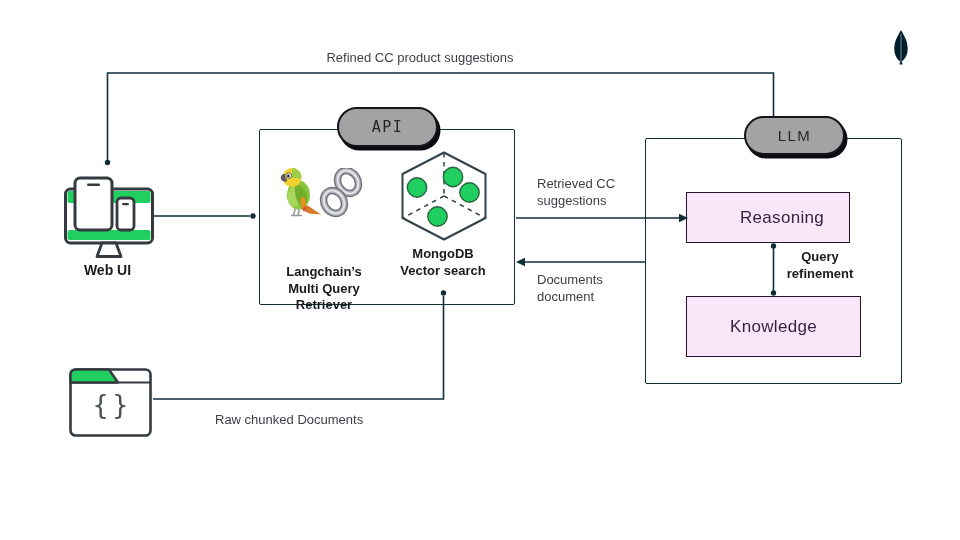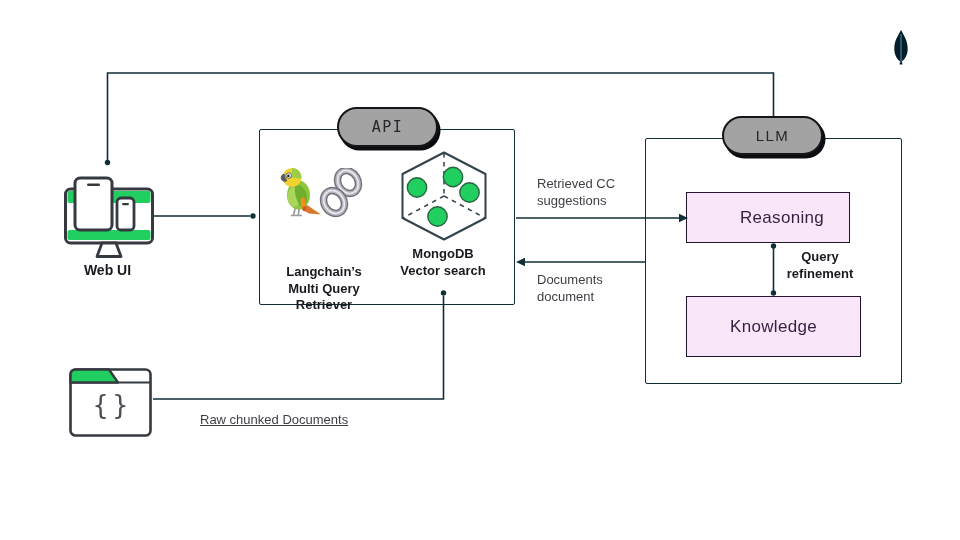--- a/index.html
+++ b/index.html
@@ -60,21 +60,21 @@
       <polygon points="516,262 525,257.8 525,266.2"></polygon>
       <circle cx="773.5" cy="246" r="2.7"></circle>
       <circle cx="773.5" cy="293" r="2.7"></circle>
       <circle cx="443.5" cy="293" r="2.7"></circle>
     </g>
   </svg>
 
   <div class="abs pill" style="left:337px;top:107px;width:101px;height:40px;">
     <span class="pill-text mono">API</span>
   </div>
-  <div class="abs pill" style="left:722px;top:116px;width:101px;height:39px;">
+  <div class="abs pill" style="left:744px;top:116px;width:101px;height:39px;">
     <span class="pill-text">LLM</span>
   </div>
 
   <svg class="abs" style="left:63px;top:163px;" width="92" height="96" viewBox="0 0 92 96">
     <rect x="2.5" y="26" width="87" height="54" rx="5" fill="#fff" stroke="var(--icon_stroke)" stroke-width="3"></rect>
     <rect x="4.5" y="28" width="83" height="12" rx="2" fill="var(--green)"></rect>
     <rect x="4.5" y="67" width="83" height="10" rx="2" fill="var(--green)"></rect>
     <path d="M39,80 H53 L58,93.5 H34 Z" fill="#fff" stroke="var(--icon_stroke)" stroke-width="2.8" stroke-linejoin="round"></path>
     <rect x="12" y="15" width="37" height="52" rx="5" fill="#fff" stroke="var(--icon_stroke)" stroke-width="3"></rect>
     <rect x="24" y="20.5" width="13" height="2.6" rx="1.3" fill="var(--icon_stroke)"></rect>
@@ -134,27 +134,28 @@
   <div class="abs braces" style="left:69px;top:390px;width:83px;">
     <span>{</span>
     <span>}</span>
   </div>
 
   <svg class="abs" style="left:893px;top:30px;" width="16" height="35" viewBox="0 0 16 35">
     <path d="M8,0 C10.8,5.6 14.7,10.4 14.7,18.6 C14.7,25.4 11.6,29.7 9,31.3 L9.4,34.6 H6.6 L7,31.3 C4.4,29.7 1.3,25.4 1.3,18.6 C1.3,10.4 5.2,5.6 8,0 Z" fill="var(--leaf_navy)"></path>
     <path d="M8,4 V32.5" stroke="#8da6ad" stroke-width="0.8"></path>
   </svg>
 
+  <div class="abs lbl center" style="left:310px;top:50px;width:220px;">Refined CC product suggestions</div>
   <div class="abs lbl" style="left:537px;top:176px;">Retrieved CC
 suggestions</div>
   <div class="abs lbl" style="left:537px;top:272px;">Documents
 document</div>
   <div class="abs lbl b center" style="left:770px;top:249px;width:100px;">Query
 refinement</div>
-  <div class="abs lbl" style="left:200px;top:412px;width:170px;text-decoration:underline;">Raw chunked Documents</div>
+  <div class="abs lbl" style="left:215px;top:412px;width:170px;">Raw chunked Documents</div>
 
   <div class="abs lbl b center" style="left:57px;top:262px;width:101px;font-size:14px;">Web UI</div>
   <div class="abs lbl b center" style="left:264px;top:238px;width:120px;margin-top:26px;">Langchain’s
 Multi Query
 Retriever</div>
   <div class="abs lbl b center" style="left:383px;top:246px;width:120px;">MongoDB
 Vector search</div>
 
 </div>
 

